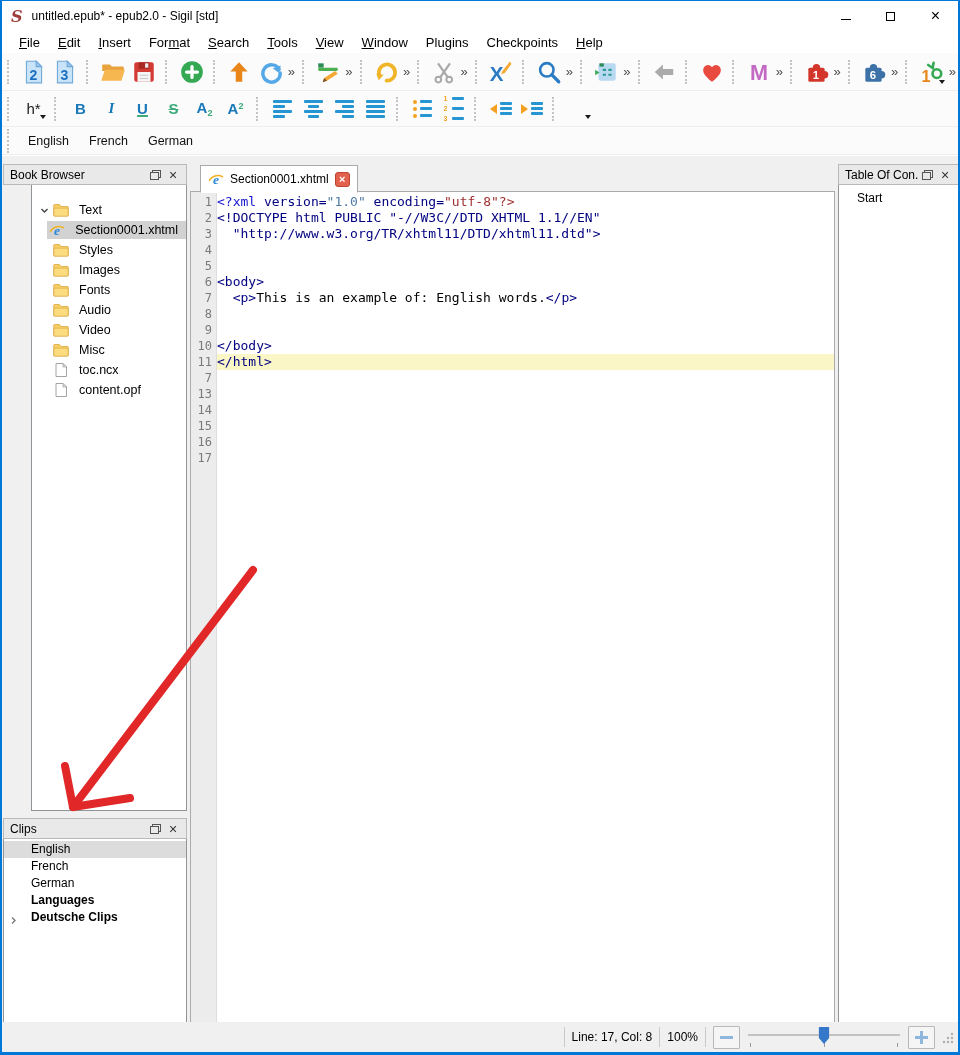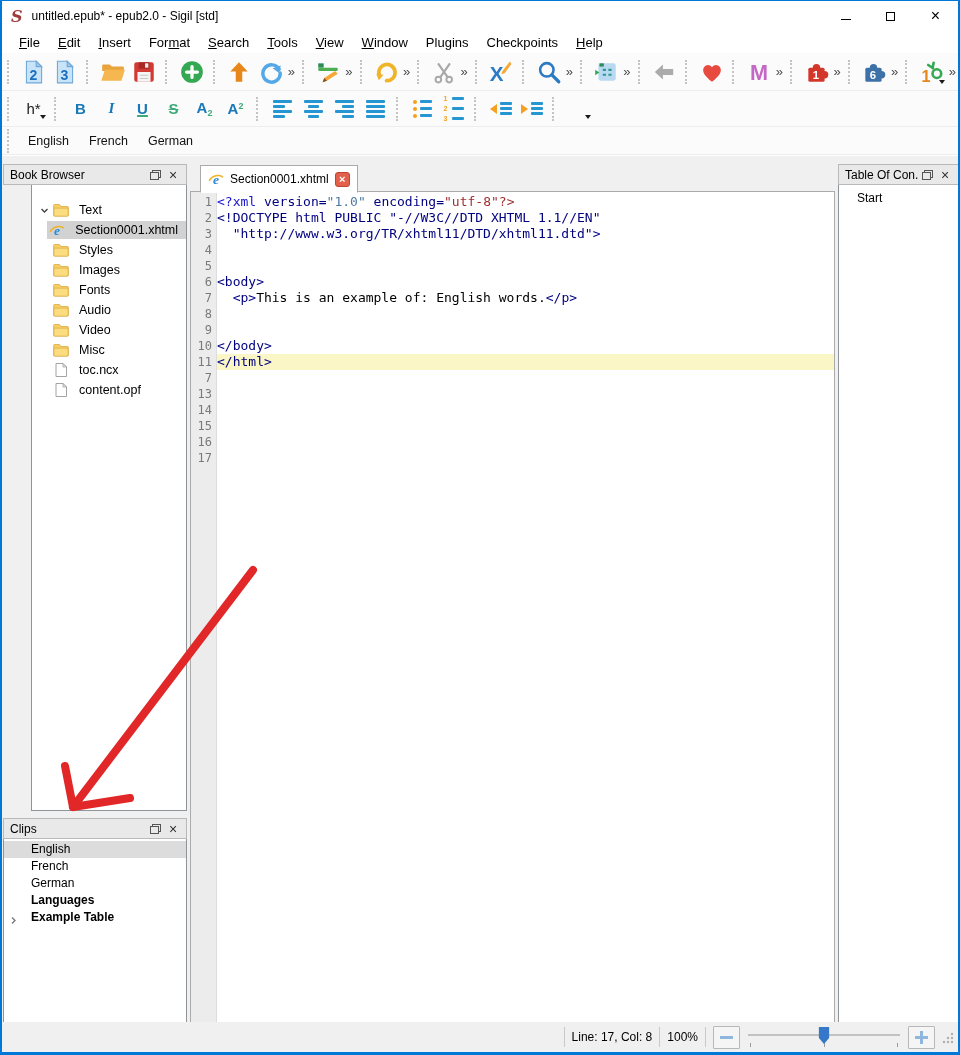--- a/index.html
+++ b/index.html
@@ -671,21 +671,21 @@
             <span class="dock-close">×</span>
           </span>
       </div>
       <div class="dock-body" id="clips-list" style="padding-top: 2px;">
           <div class="clip-row sel"><span>English</span></div>
           <div class="clip-row"><span>French</span></div>
           <div class="clip-row"><span>German</span></div>
           <div class="clip-row bold"><span>Languages</span></div>
           <div class="clip-row bold"><span class="clip-exp"><svg width="9" height="9" viewBox="0 0 9 9">
                 <path d="M3 1.5l3 3-3 3" stroke="#7A7A7A" stroke-width="1.4" fill="none"></path>
-              </svg></span><span>Example Table</span></div>
+              </svg></span><span>Deutsche Clips</span></div>
         </div>
     </div>
 
     <div class="center">
       <div class="tabbar">
         <div class="tab">
           <span class="ic" id="tab-icon">
               <svg width="16" height="16" viewBox="0 0 16 16">
                 <text x="8" y="12.6" text-anchor="middle" font-size="13.5" font-style="italic" font-weight="bold" fill="#2E8BD8" font-family="Liberation Serif,serif">e</text>
                 <path d="M1.2 9.8C3.8 4.6 12 2.8 15 6.3" stroke="#F0B429" stroke-width="1.6" fill="none"></path>

